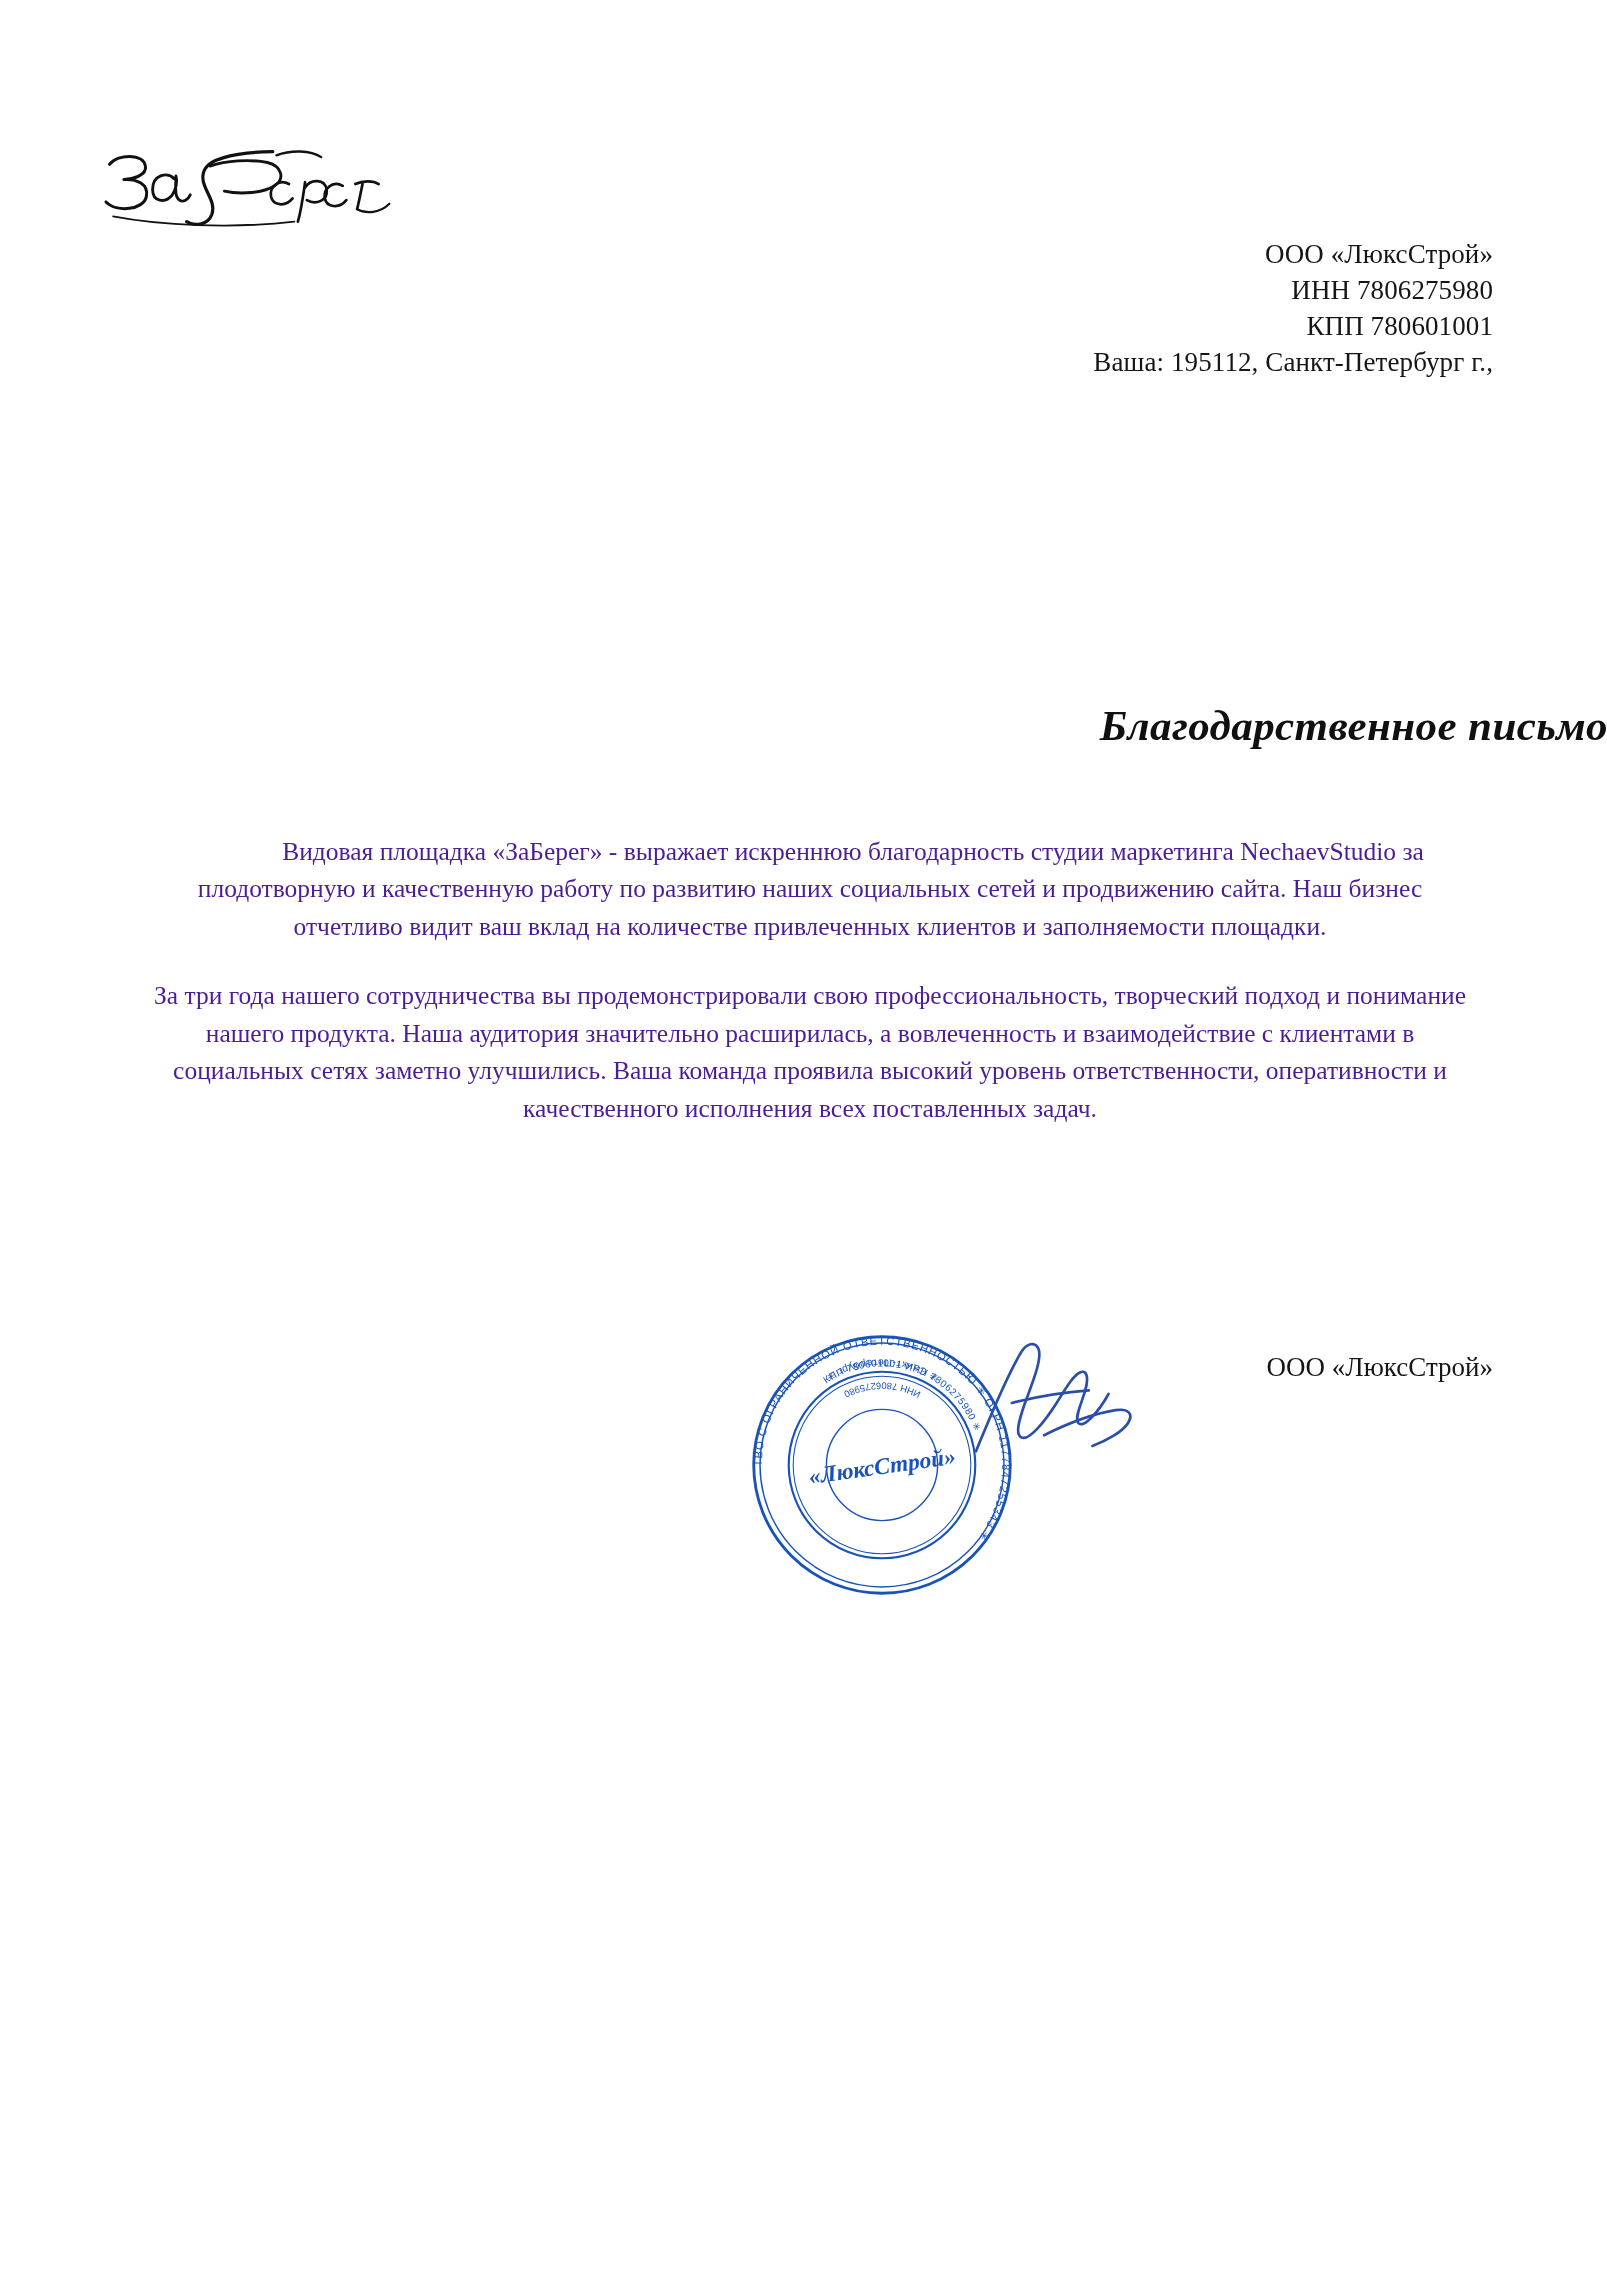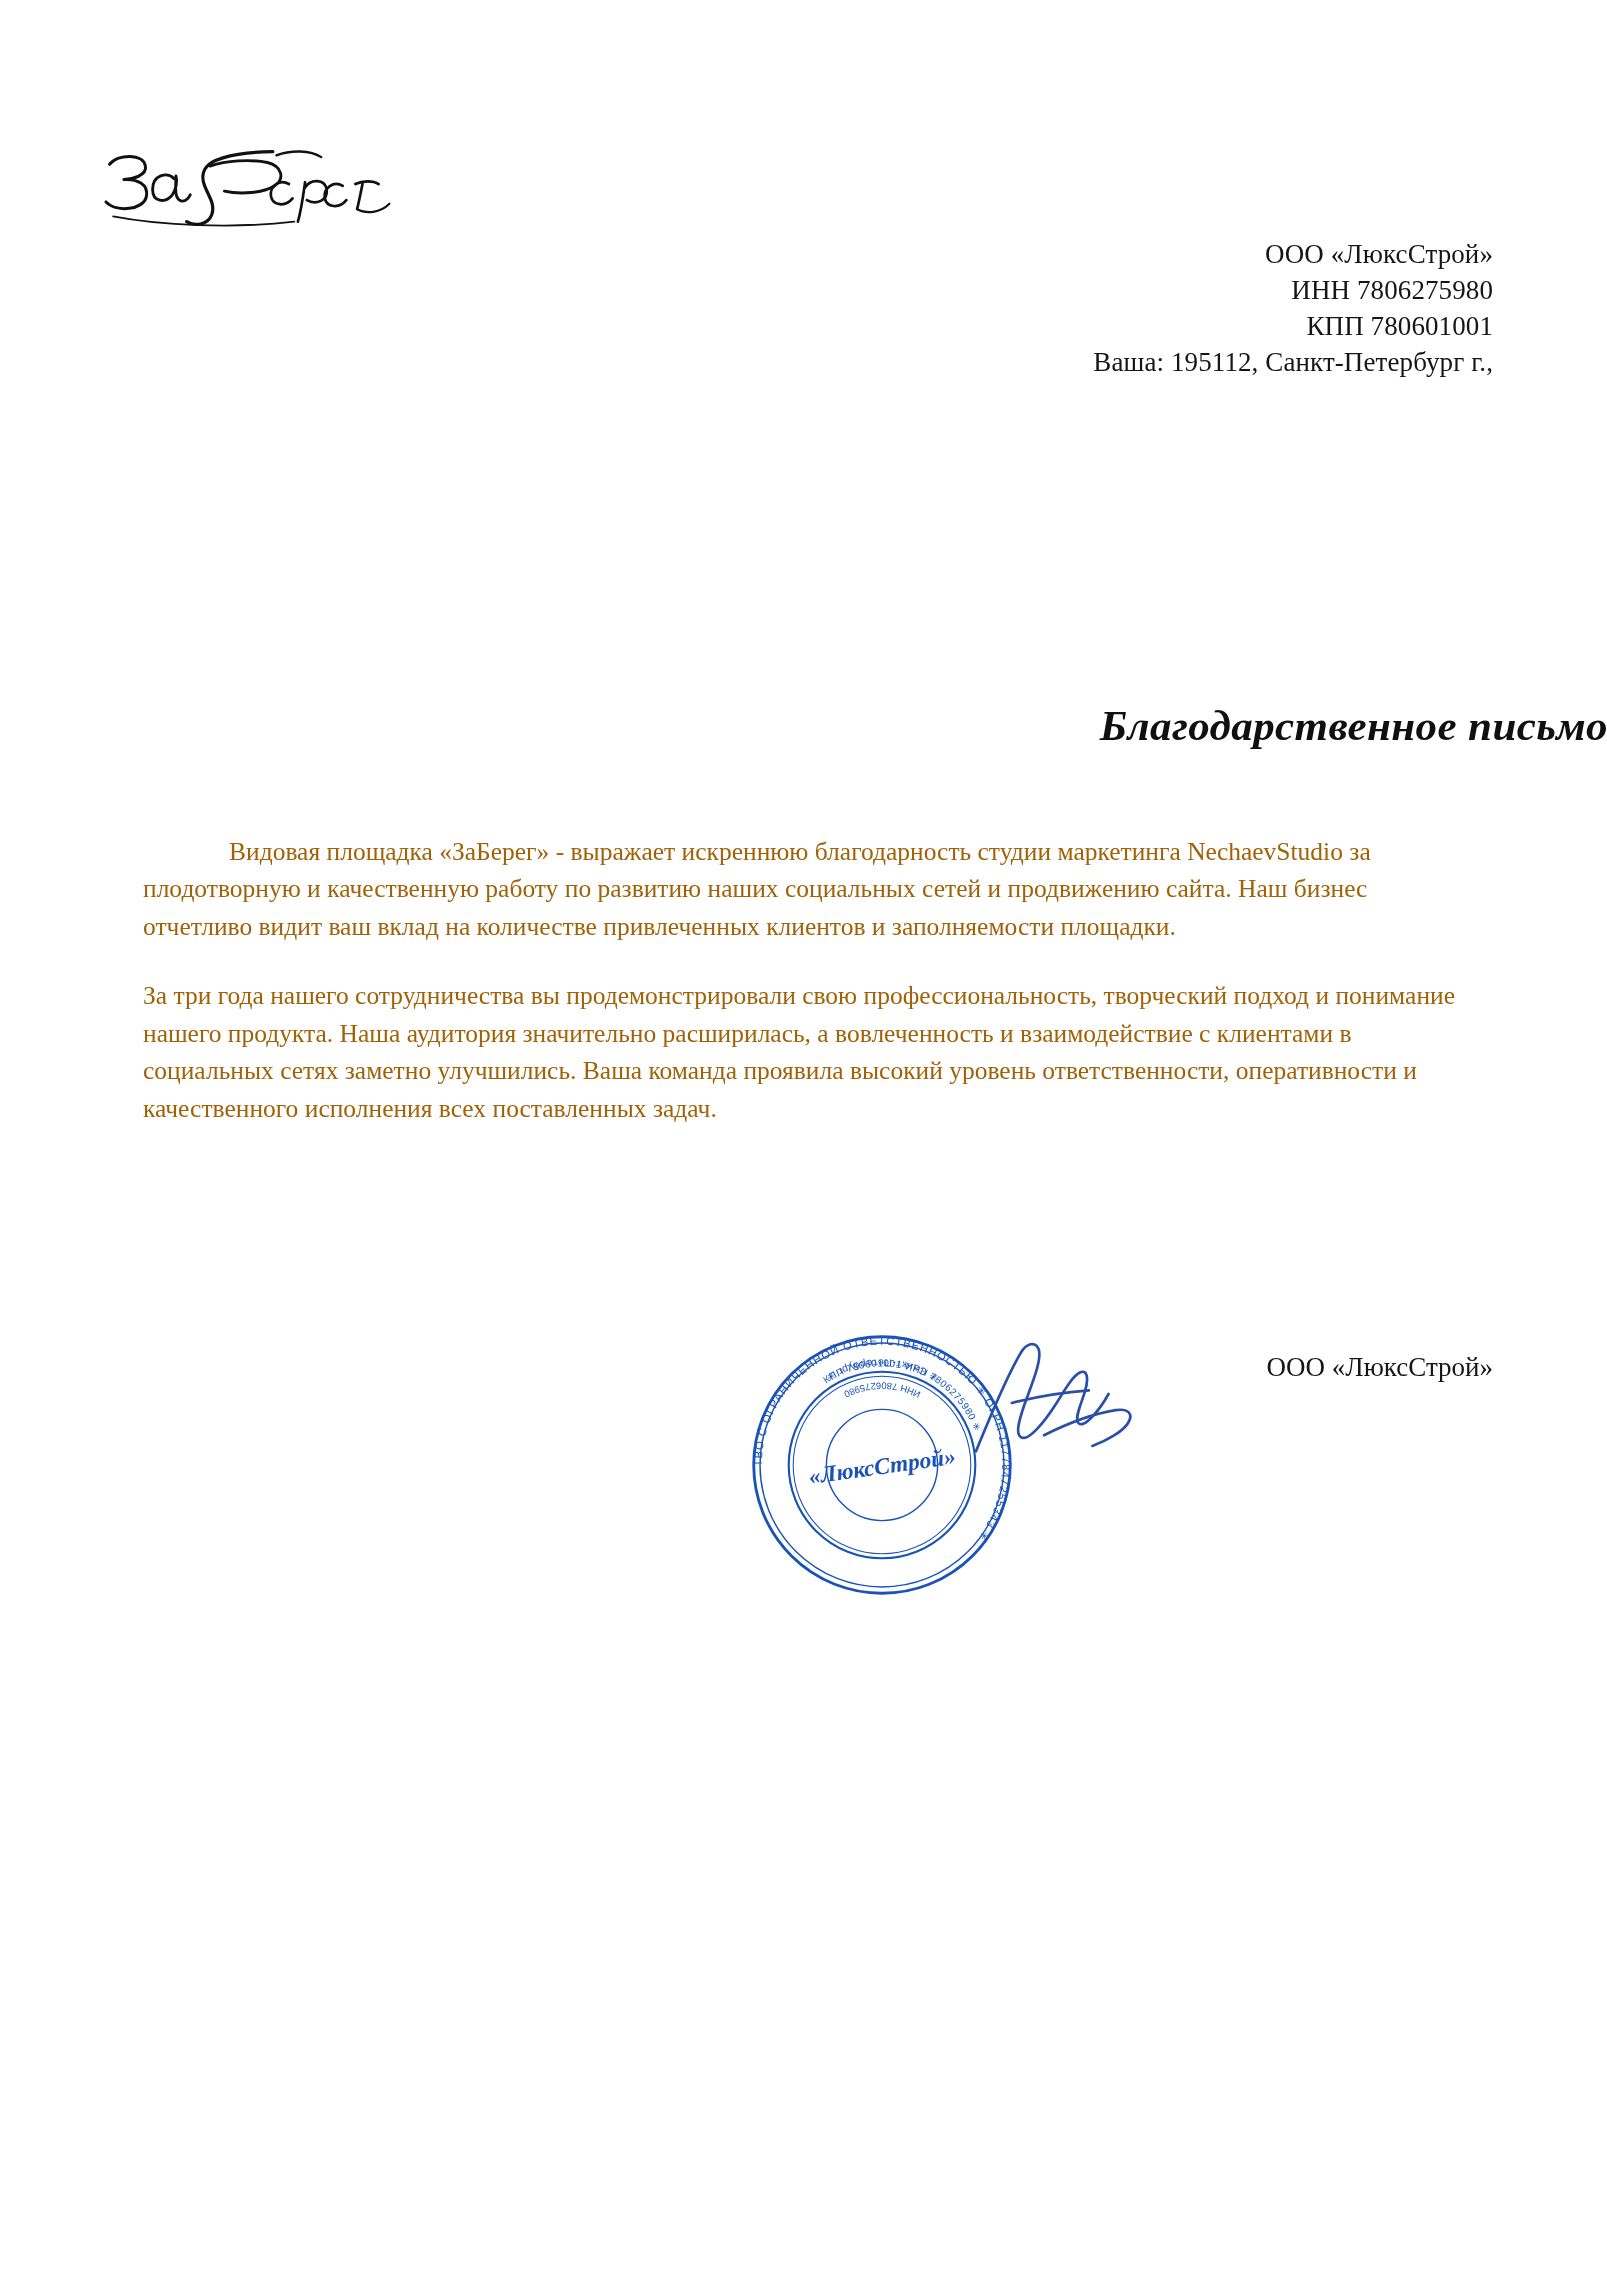--- a/index.html
+++ b/index.html
@@ -70,22 +70,22 @@
   }
 
   
   .body-text {
     position: absolute;
     left: 143px;
     width: 1334px;
     top: 833px;
     font-size: 25.5px;
     line-height: 1.47;
-    color: #a16207;
-    text-align: left;
+    color: #4c1d95;
+    text-align: center;
   }
   .para {
     margin: 0 0 32px 0;
   }
   .para.indent {
     text-indent: 86px;
   }
 
   
   .signer {

